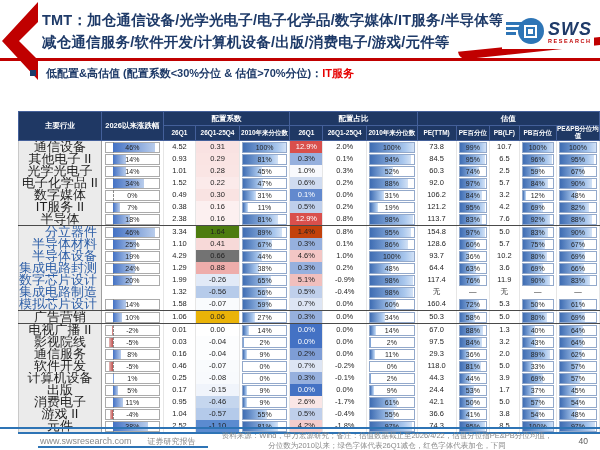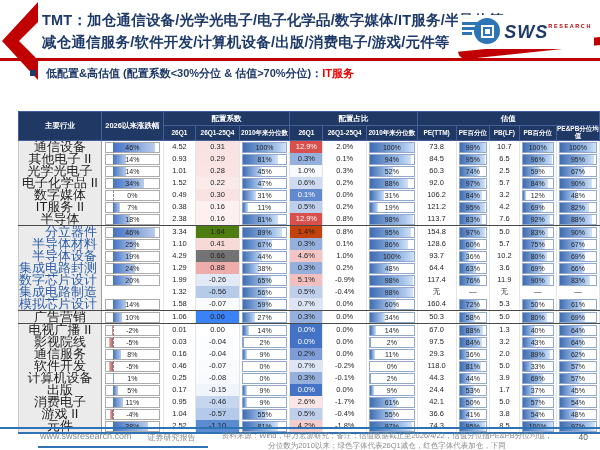--- a/index.html
+++ b/index.html
@@ -12,21 +12,21 @@
   .redline{position:absolute;left:0;top:58px;width:600px;height:3px;background:#C00000}
   .swoosh{position:absolute;right:-8px;top:44px;width:150px;height:8px;background:#C00000;
           transform:rotate(-6deg);border-radius:0 0 0 8px}
   .logo{position:absolute;right:6px;top:15px;display:flex;align-items:center;background:#fff;padding:2px 2px 2px 4px;z-index:3}
   .coin{position:relative;width:40px;height:30px}
   .stripe{position:absolute;left:0;background:#2E75B6;height:3px}
   .s1{top:5px;width:18px}.s2{top:10px;width:14px}.s3{top:15px;width:10px}
   .ring{position:absolute;left:12px;top:1px;width:26px;height:26px;border-radius:50%;
         background:#2E75B6;display:flex;align-items:center;justify-content:center}
   .hole{width:9px;height:9px;background:#fff;border:2px solid #fff;box-shadow:0 0 0 2px #2E75B6 inset}
-  .ltxt{display:flex;flex-direction:row;line-height:1;margin-left:2px}
+  .ltxt{display:flex;flex-direction:column;line-height:1;margin-left:2px}
   .sws{font-size:18px;font-weight:bold;font-style:italic;color:#1E3A68;letter-spacing:1px}
   .res{font-size:5.5px;font-weight:bold;color:#C00000;letter-spacing:1.6px;margin-top:1px}
   
   .bullets{position:absolute;left:30px;top:66px;width:560px}
   .bullet{display:flex;align-items:flex-start;margin-bottom:7px;font-size:11px;font-weight:bold;color:#1E3A68;line-height:14px}
   .sq{width:6px;height:6px;background:#1E3A68;margin:4px 10px 0 0;flex:none}
   .hl{color:#E60000}
   .tail{color:#404040}
   
   .tbl{position:absolute;left:18px;top:111px;border-collapse:collapse;table-layout:fixed;
@@ -43,21 +43,21 @@
   .bb i{position:absolute;left:0;top:0;bottom:0;background:linear-gradient(90deg,#3F6DB3,#A9C7ED 80%,#D3E2F6)}
   .bb span{position:absolute;left:0;right:0;top:0;line-height:9px;font-size:7px}
   .cb{position:relative;height:11px;margin:0 3px;border:1px solid #ABABAB;background:#fff;box-sizing:border-box}
   .cb:before{content:'';position:absolute;left:14%;top:-1px;bottom:-1px;border-left:1px dashed #8a8a8a}
   .cb i{position:absolute;top:0;bottom:0}
   .cb i.pf{background:linear-gradient(90deg,#4472C4,#B9CDEC)}
   .cb i.nf{background:linear-gradient(270deg,#C0504D,#E5B8B7)}
   .cb span{position:absolute;left:0;right:0;top:0;line-height:9px;font-size:7px}
   
   .bline{position:absolute;left:0;top:427px;width:600px;height:2px;background:#2E74B5}
-  .footer{position:absolute;left:0;top:431px;width:600px;display:flex;align-items:flex-start;color:#8a8a8a}
+  .footer{position:absolute;left:0;top:431px;width:600px;display:flex;align-items:center;color:#8a8a8a}
   .url{margin-left:40px;font-size:9px;white-space:nowrap}
   .rpt{margin-left:16px;font-size:8px;white-space:nowrap;padding-top:1px}
   .note{flex:1;text-align:center;font-size:7.5px;line-height:9.5px;padding:0 4px;color:#8a8a8a}
   .pg{margin-right:12px;font-size:8.5px;color:#595959;padding-top:1px}
   .ul{position:absolute;left:38px;top:446px;width:170px;height:2px;background:#2E74B5}
 </style>
 </head>
 <body>
 
 <svg class="chevron" width="38" height="78" viewBox="0 0 38 78">
@@ -744,21 +744,21 @@
       </tr>
       <tr class="dv">
         <td class="nm">广告营销</td>
         <td>
           <div class="cb">
             <i class="pf" style="left:14%;width:17.2%"></i>
             <span>10%</span>
           </div>
         </td>
         <td>1.06</td>
-        <td style="background:#3b82f6;color:#1f1f1f">0.06</td>
+        <td style="background:#eab308;color:#1f1f1f">0.06</td>
         <td>
           <div class="bb">
             <i style="width:27%"></i>
             <span>27%</span>
           </div>
         </td>
         <td style="background:rgb(150,176,222);color:#1f1f1f">0.3%</td>
         <td>0.0%</td>
         <td>
           <div class="bb">

